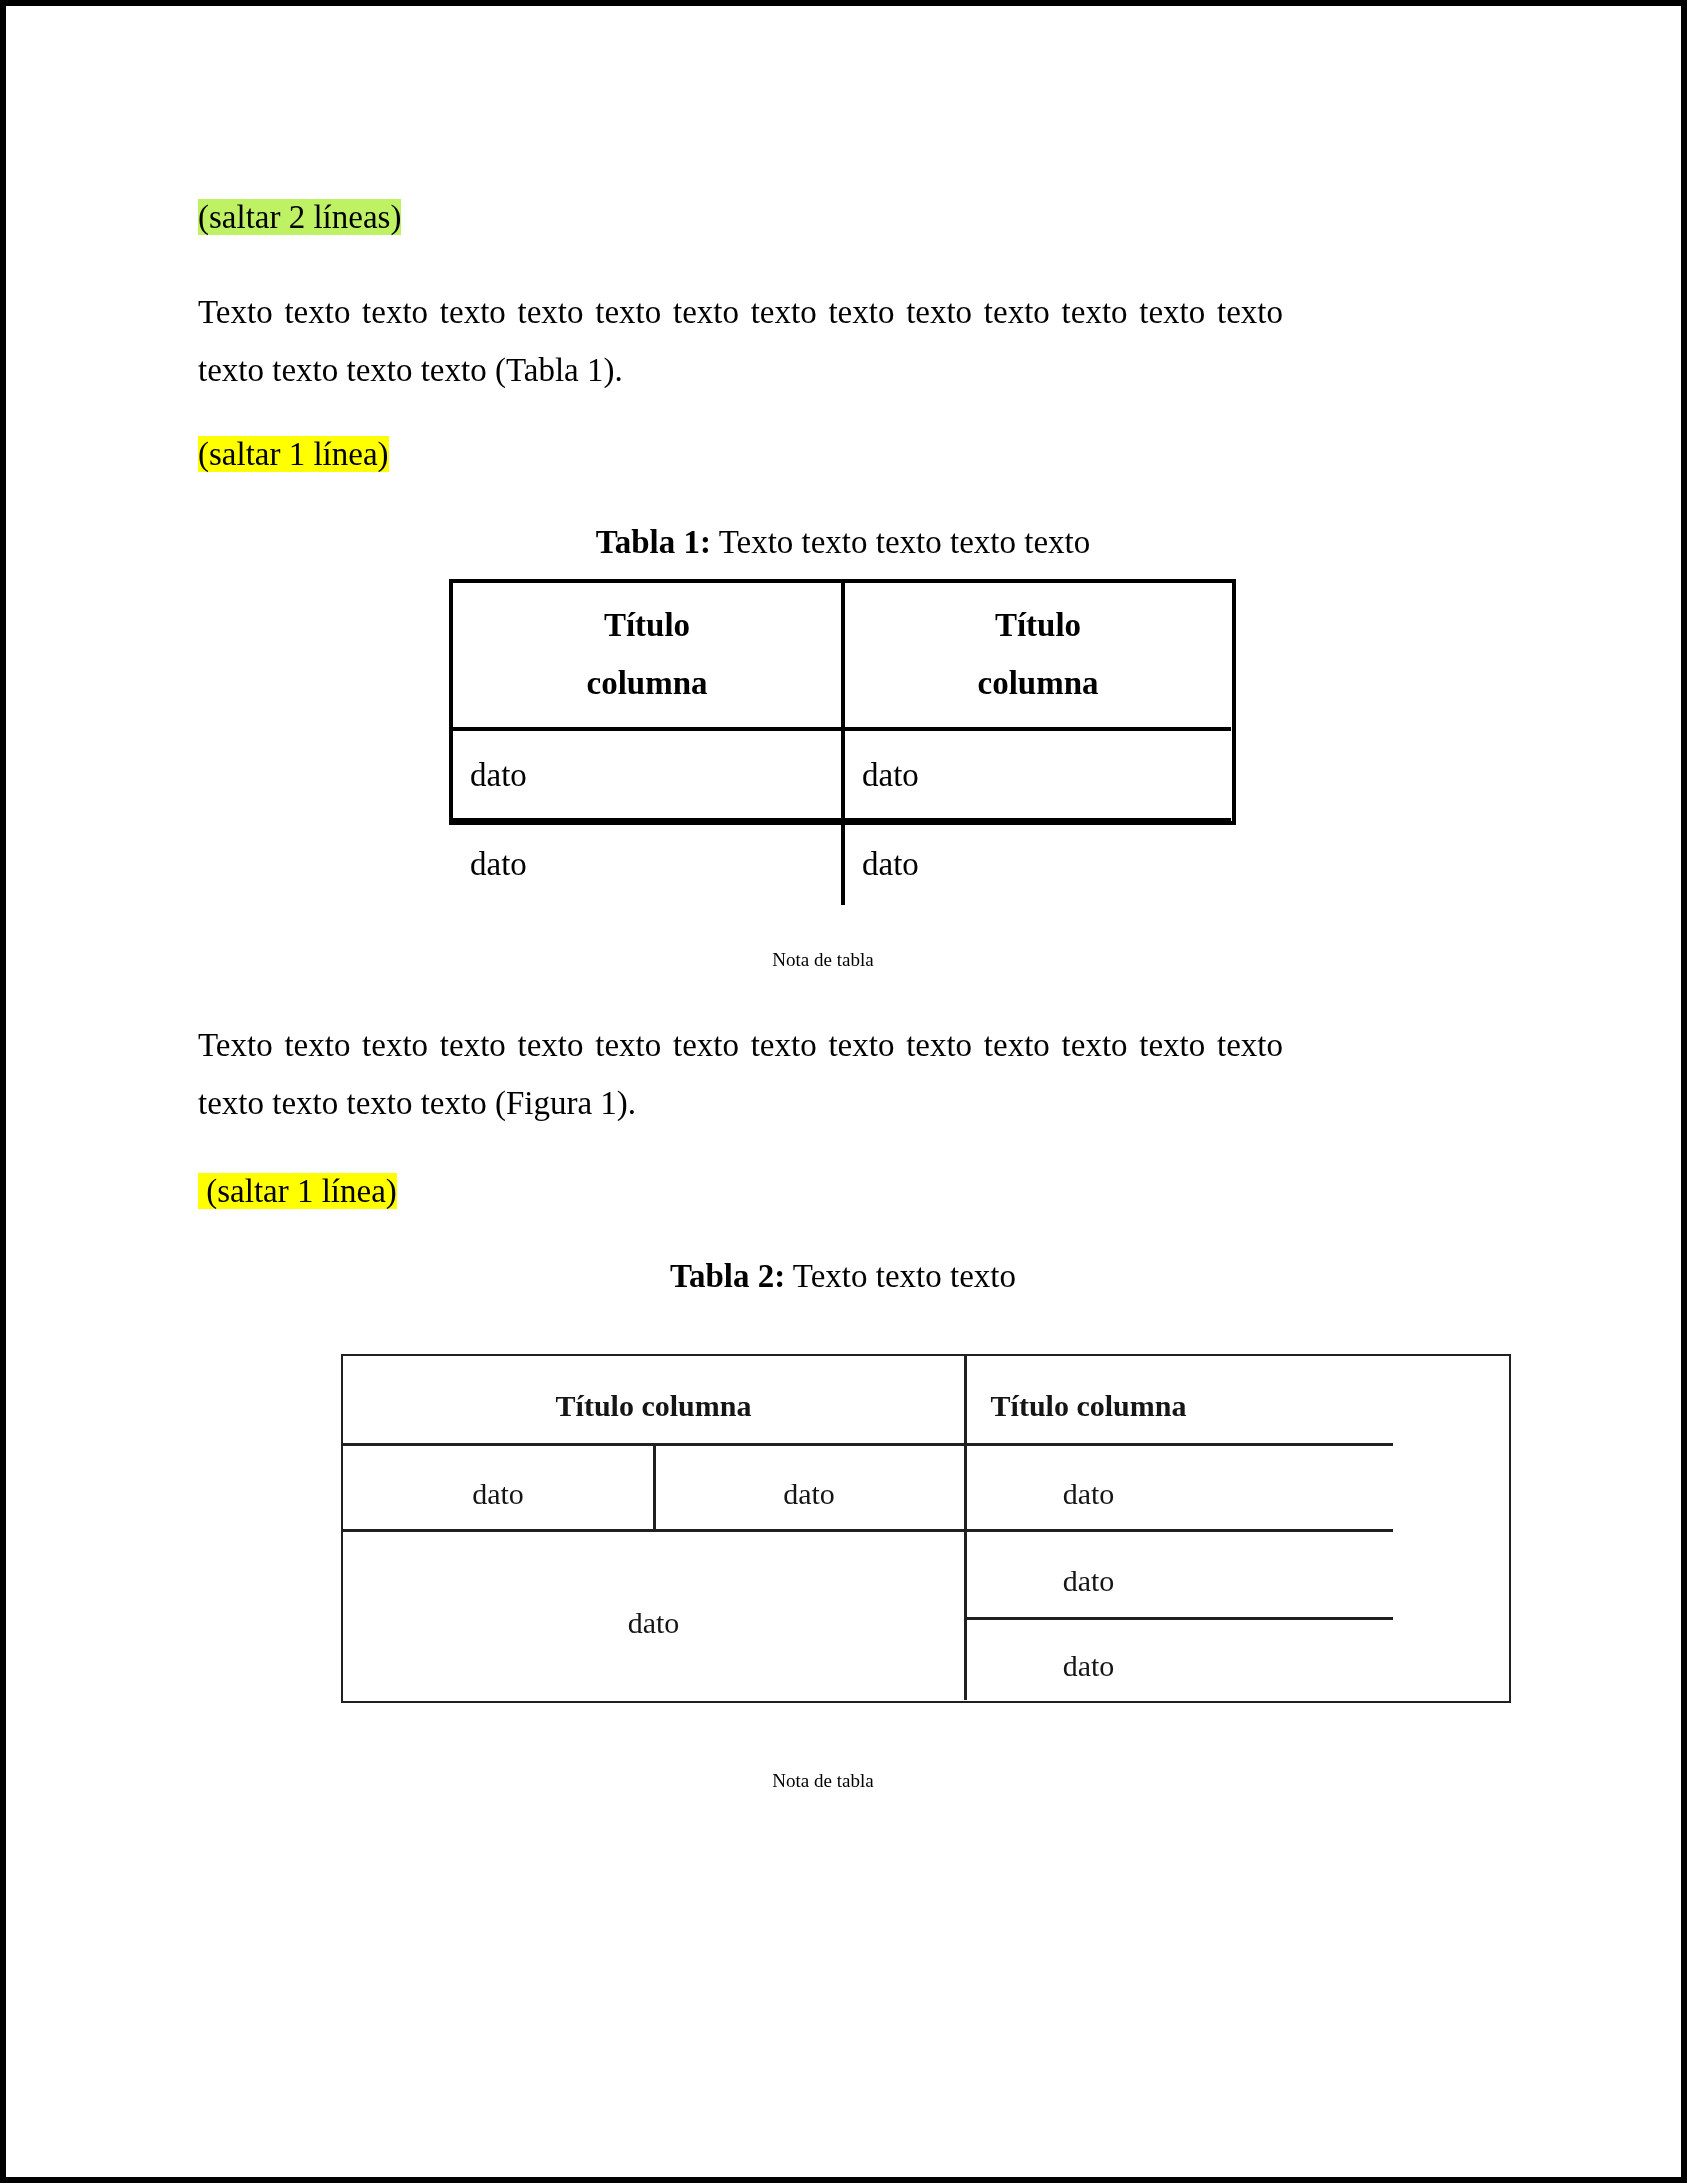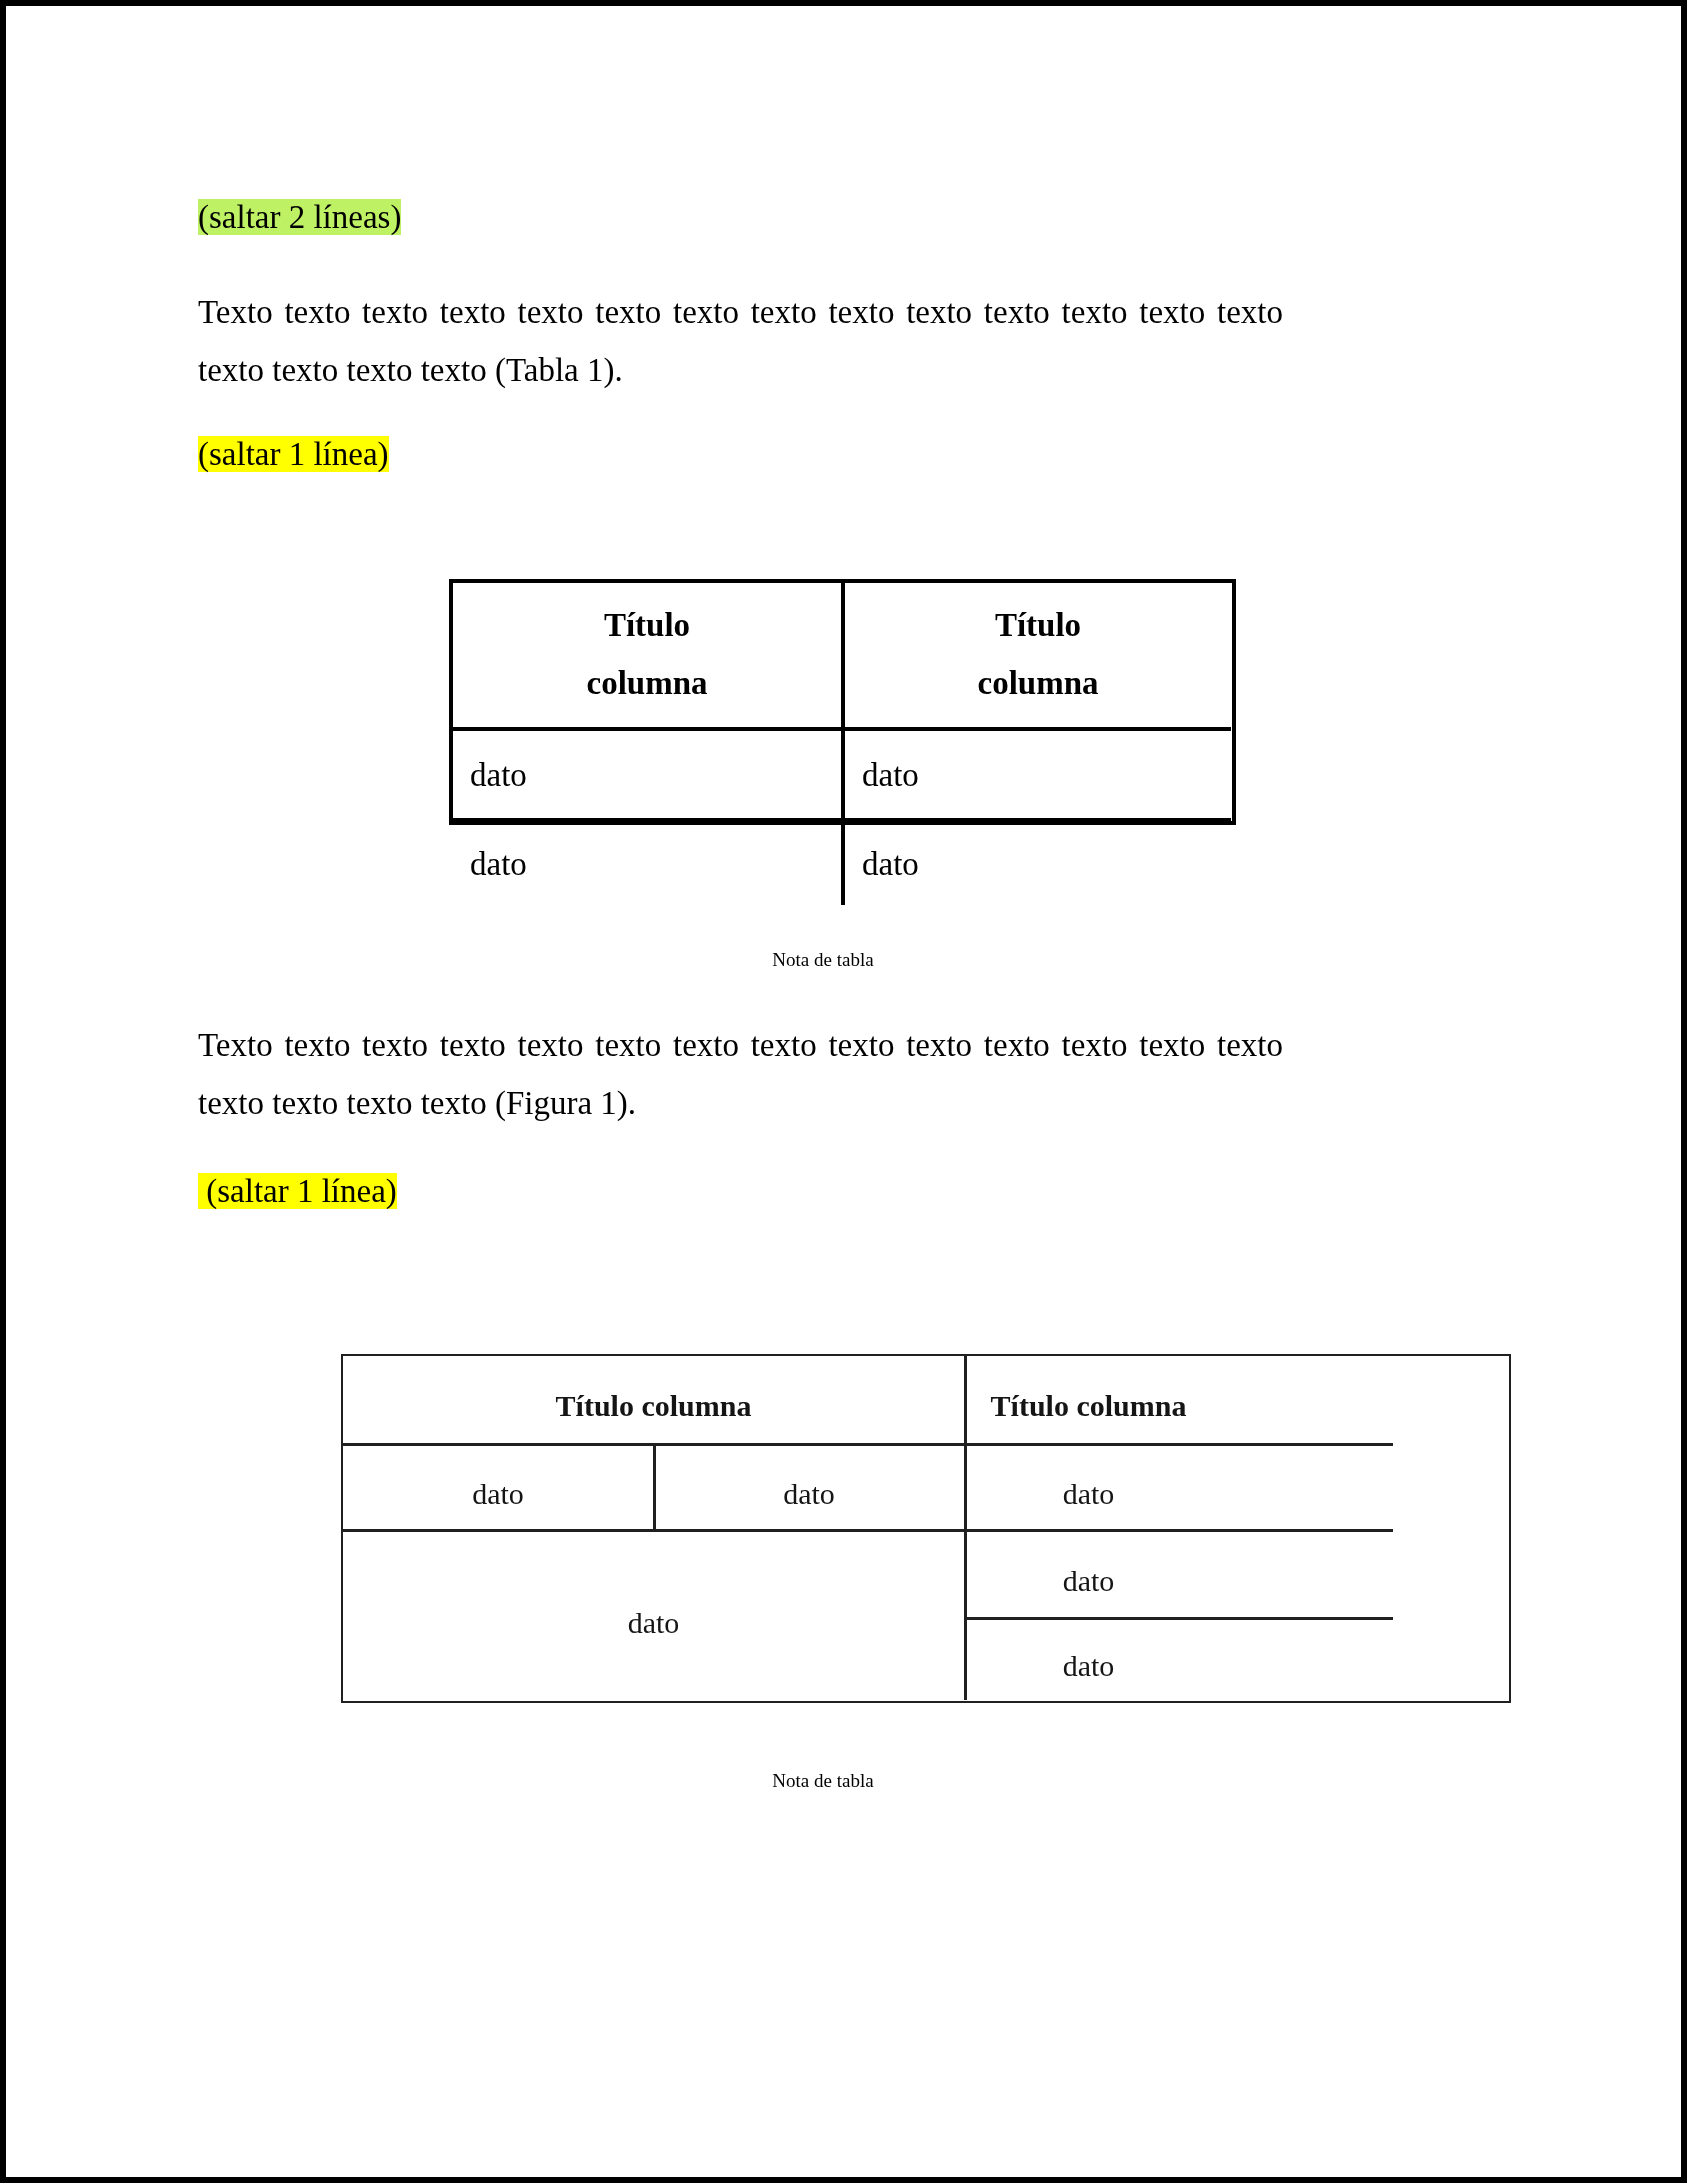--- a/index.html
+++ b/index.html
@@ -80,20 +80,23 @@
   <div class="abs hl-line" style="left:198px;top:198px;">
     <span class="hl" style="background-color: #bef264;">(saltar 2 líneas)</span>
   </div>
 
   <div class="abs body-text para" style="left:198px;top:283px;">Texto texto texto texto texto texto texto texto texto texto texto texto texto texto texto texto texto texto (Tabla 1).</div>
 
   <div class="abs hl-line" style="left:198px;top:435px;">
     <span class="hl" style="background-color: rgb(255, 255, 0);">(saltar 1 línea)</span>
   </div>
 
+  <div class="abs caption-line" style="left:198px;top:523px;">
+    <b>Tabla 1:</b><span> Texto texto texto texto texto</span>
+  </div>
 
   <div class="abs t1">
     <div class="line t1-v"></div>
     <div class="line t1-h1"></div>
     <div class="line t1-h2"></div>
 
     <div class="cell hcell t1-hA">
       <span>Título</span>
       <span>columna</span>
     </div>
@@ -109,20 +112,23 @@
   </div>
 
   <div class="abs note-line" style="left:198px;top:943px;">Nota de tabla</div>
 
   <div class="abs body-text para" style="left:198px;top:1016px;">Texto texto texto texto texto texto texto texto texto texto texto texto texto texto texto texto texto texto (Figura 1).</div>
 
   <div class="abs hl-line" style="left:198px;top:1172px;">
     <span class="hl" style="background-color: rgb(255, 255, 0);"> (saltar 1 línea)</span>
   </div>
 
+  <div class="abs caption-line" style="left:198px;top:1257px;">
+    <b>Tabla 2:</b><span> Texto texto texto</span>
+  </div>
 
   <div class="abs t2">
     <div class="line t2-v1"></div>
     <div class="line t2-v2"></div>
     <div class="line t2-h1"></div>
     <div class="line t2-h2"></div>
     <div class="line t2-h3"></div>
 
     <div class="cell hdr t2-hA">Título columna</div>
     <div class="cell hdr rcol t2-hB">Título columna</div>

